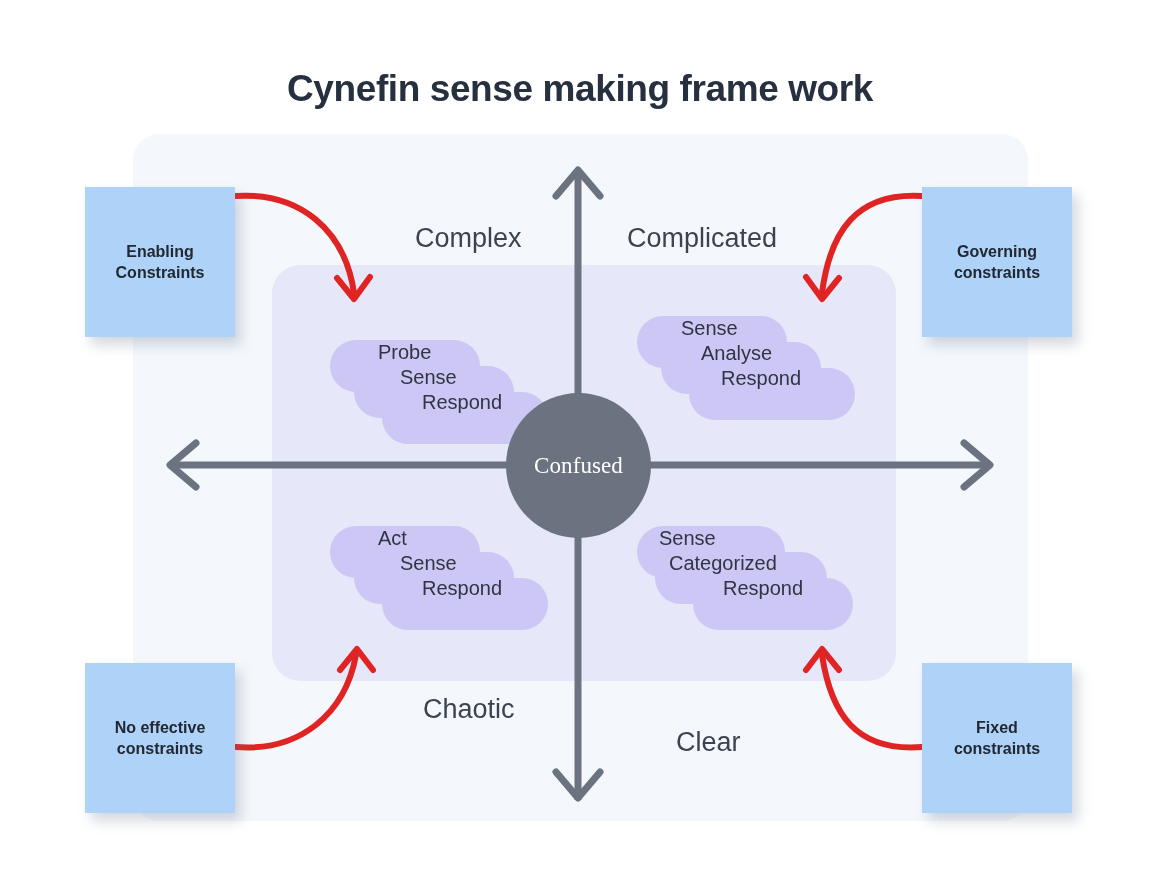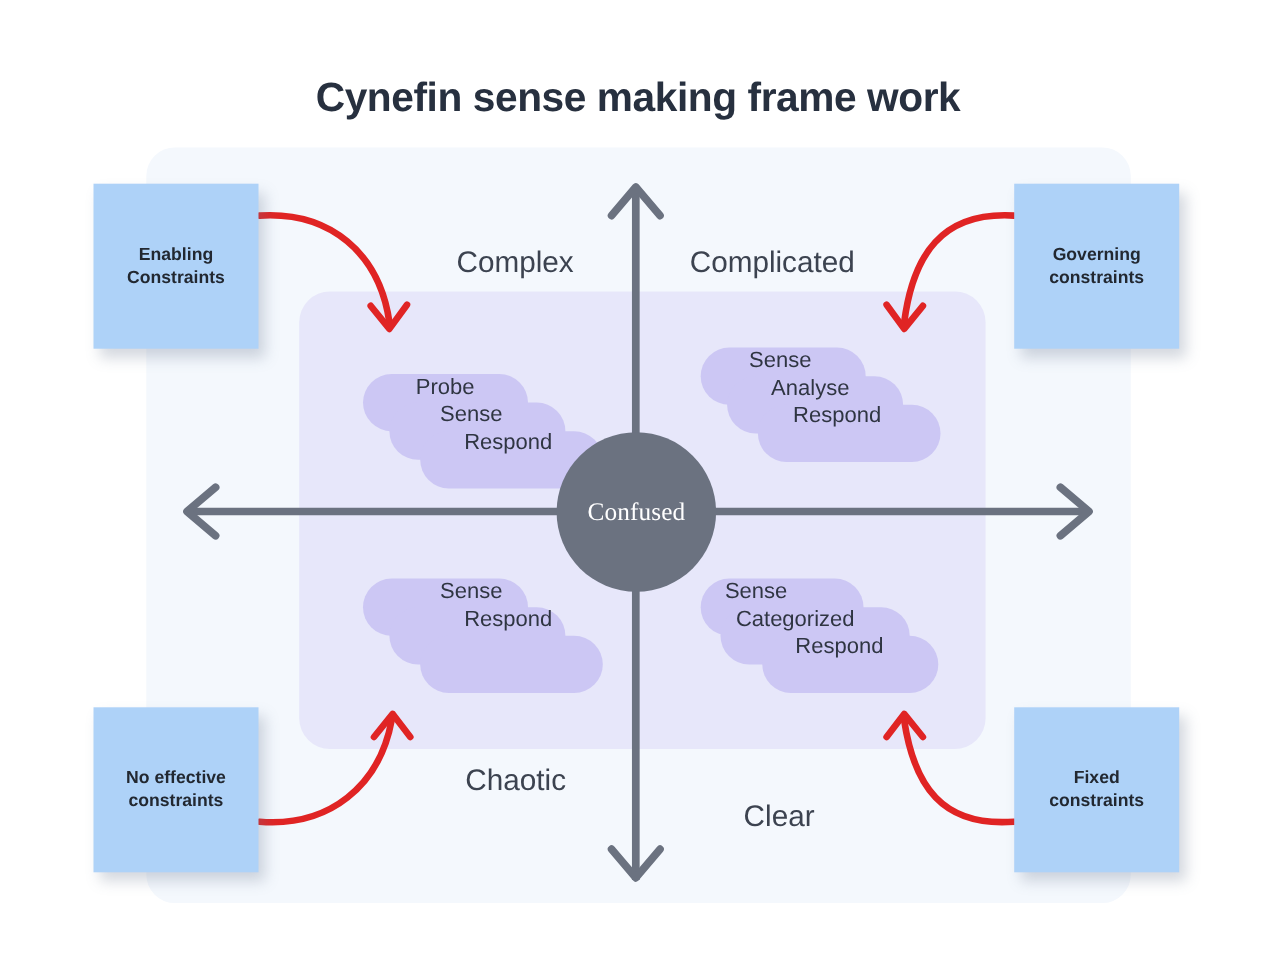--- a/index.html
+++ b/index.html
@@ -147,20 +147,21 @@
     background: #aed2f8;
     box-shadow: 6px 8px 12px rgba(100, 116, 139, 0.28);
     display: flex;
     align-items: center;
     justify-content: center;
     text-align: center;
     font-size: 16px;
     font-weight: bold;
     color: #222831;
     line-height: 21px;
+    margin-top: 20px;
   }
   .note-tl { left: 85px;  top: 167px; }
   .note-tr { left: 922px; top: 167px; }
   .note-bl { left: 85px;  top: 643px; }
   .note-br { left: 922px; top: 643px; }
 
   
   .arrows {
     position: absolute;
     left: 0;
@@ -234,20 +235,21 @@
       <div class="l2">Analyse</div>
       <div class="l3">Respond</div>
     </div>
   </div>
 
   <div class="cloud cloud-chaotic">
     <div class="lobe lobe-1"></div>
     <div class="lobe lobe-2"></div>
     <div class="lobe lobe-3"></div>
     <div class="lines">
+      <div class="l1">Act</div>
       <div class="l2">Sense</div>
       <div class="l3">Respond</div>
     </div>
   </div>
 
   <div class="cloud cloud-clear">
     <div class="lobe lobe-1"></div>
     <div class="lobe lobe-2"></div>
     <div class="lobe lobe-3"></div>
     <div class="lines">

